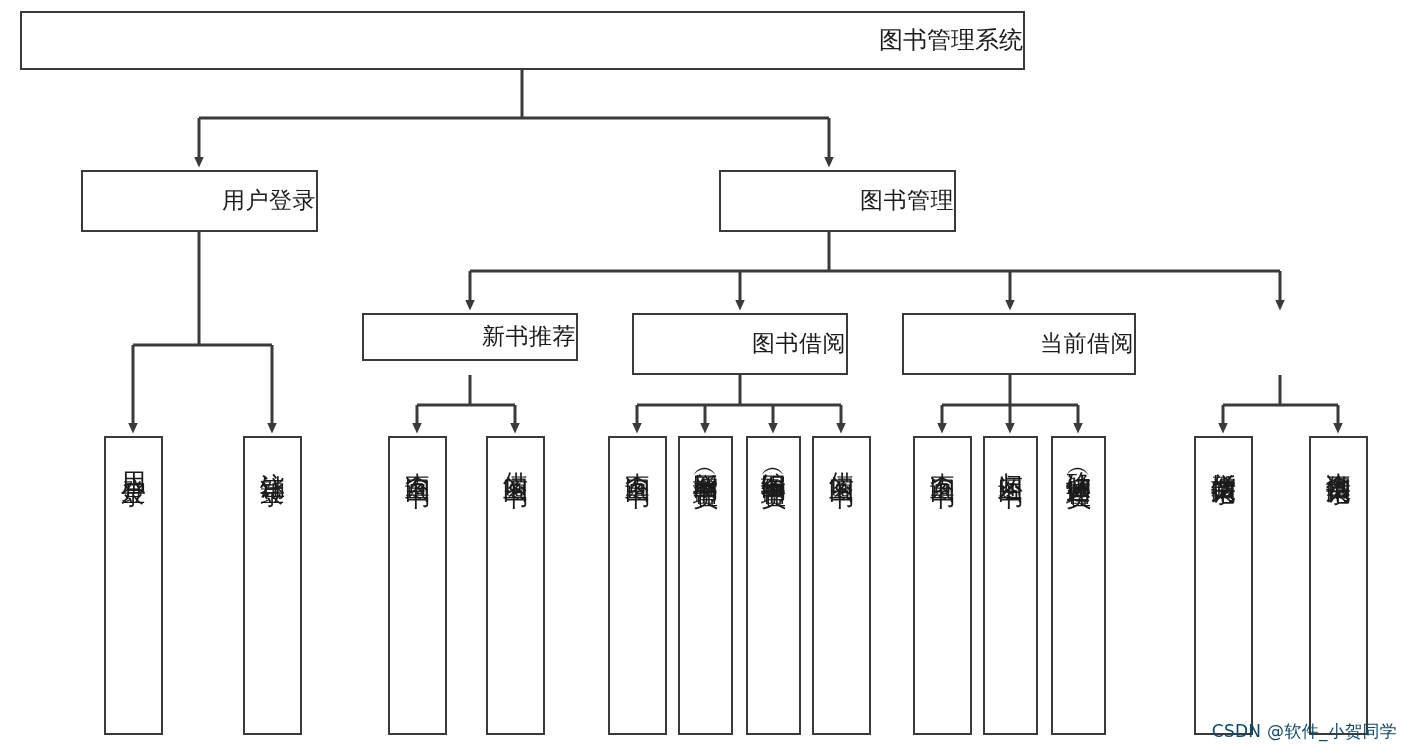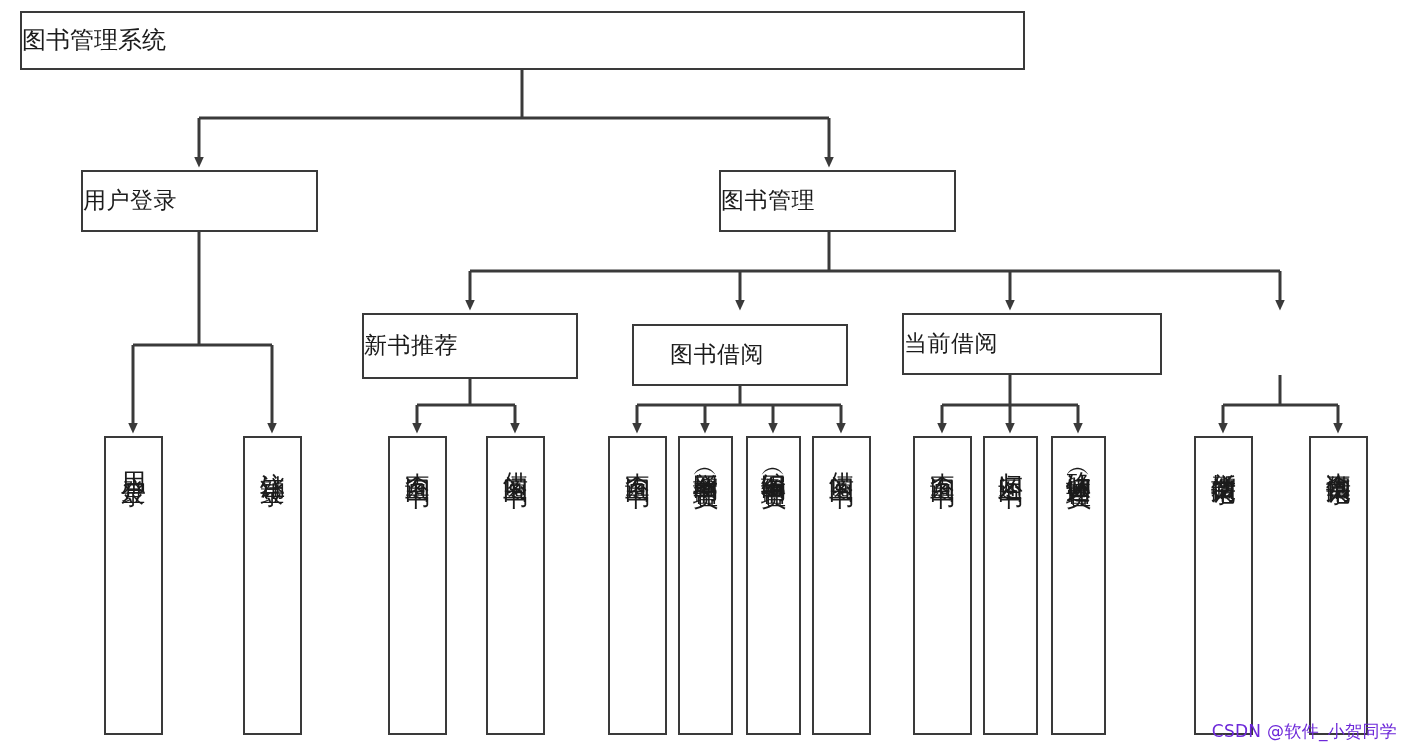--- a/index.html
+++ b/index.html
@@ -23,21 +23,21 @@
     pointer-events:none;
   }
   
   .node{
     position:absolute;
     box-sizing:border-box;
     background:#ffffff;
     border:2.5px solid #3a3a3a;
     display:flex;
     align-items:center;
-    justify-content:flex-start;
+    justify-content:flex-end;
     color:#1b1b1b;
     line-height:1.28;
   }
   .node.h{           
     font-size:23px;
     letter-spacing:.5px;
   }
   .node.root{
     font-size:24px;
   }
@@ -58,21 +58,21 @@
   }
   .node.v.tall .vtext{
     letter-spacing:2px;
   }
   
   #watermark{
     position:absolute;
     right:8px;
     bottom:4px;
     font-size:17px;
-    color:#6d28d9;
+    color:#0c4a6e;
     white-space:nowrap;
     letter-spacing:.3px;
     z-index:5;
   }
 </style>
 </head>
 <body>
 
 <div id="canvas">
 
@@ -130,27 +130,27 @@
     <span>图书管理系统</span>
   </div>
 
   <div class="node h" style="left:81px;top:170px;width:237px;height:62px;">
     <span>用户登录</span>
   </div>
   <div class="node h" style="left:711px;top:170px;width:237px;height:62px;margin-left:8px;">
     <span>图书管理</span>
   </div>
 
-  <div class="node h" style="left:362px;top:313px;width:216px;height:66px;">
+  <div class="node h" style="left:362px;top:313px;width:216px;height:48px;">
     <span>新书推荐</span>
   </div>
-  <div class="node h" style="left:632px;top:324px;width:216px;height:62px;padding-left:36px;">
+  <div class="node h" style="left:632px;top:313px;width:216px;height:62px;padding-left:36px;">
     <span>图书借阅</span>
   </div>
-  <div class="node h" style="left:902px;top:313px;width:260px;height:62px;">
+  <div class="node h" style="left:902px;top:313px;width:234px;height:62px;">
     <span>当前借阅</span>
   </div>
 
   <div class="node v" style="left:104px;top:436px;width:59px;height:299px;">
     <span class="vtext">用户登录</span>
   </div>
   <div class="node v" style="left:243px;top:436px;width:59px;height:299px;">
     <span class="vtext">注销登录</span>
   </div>
 

